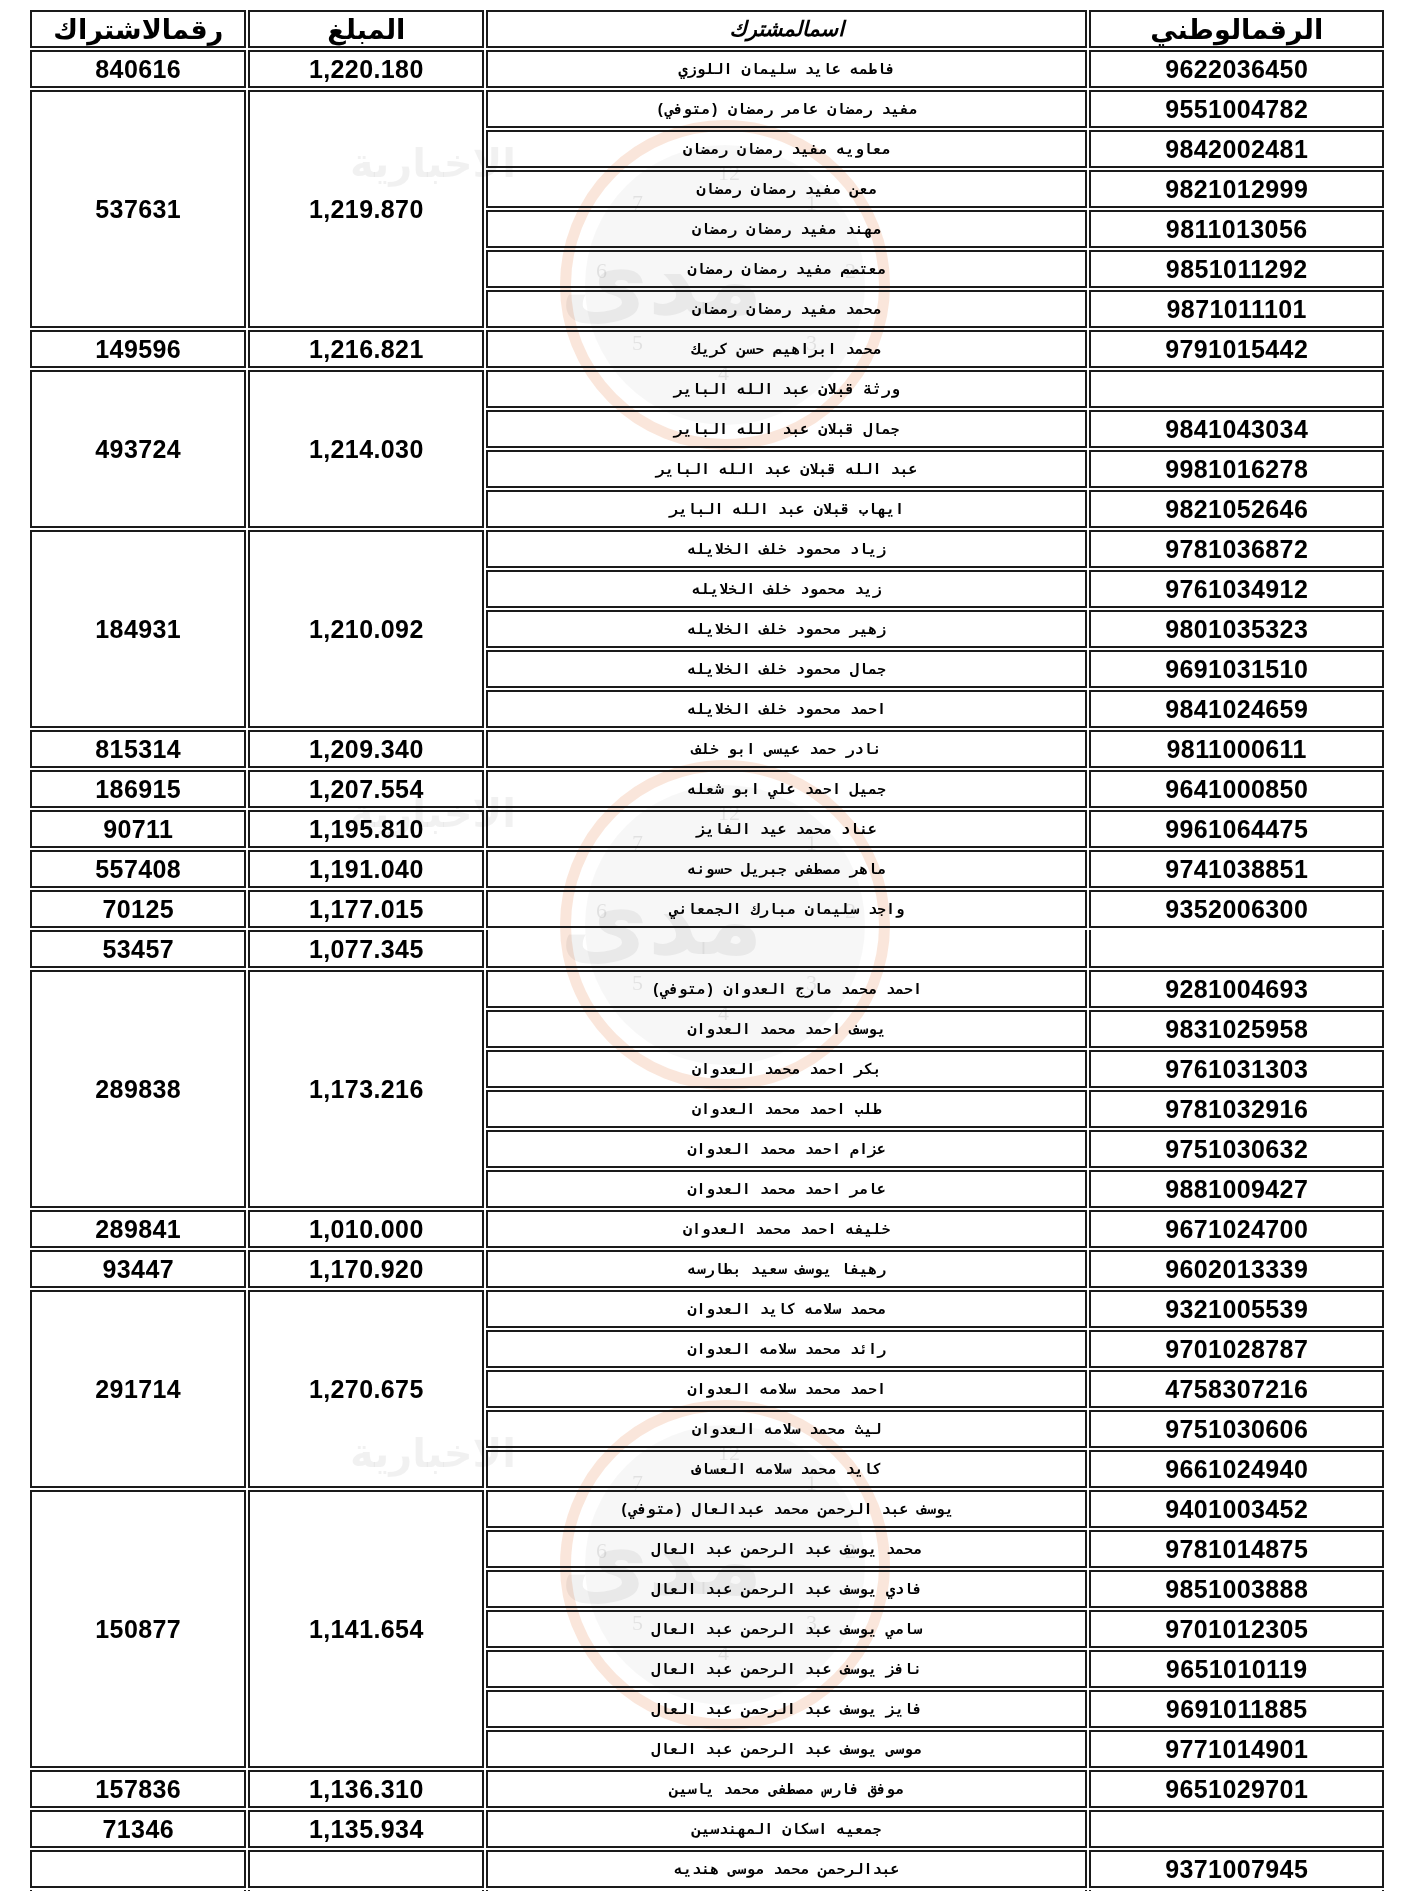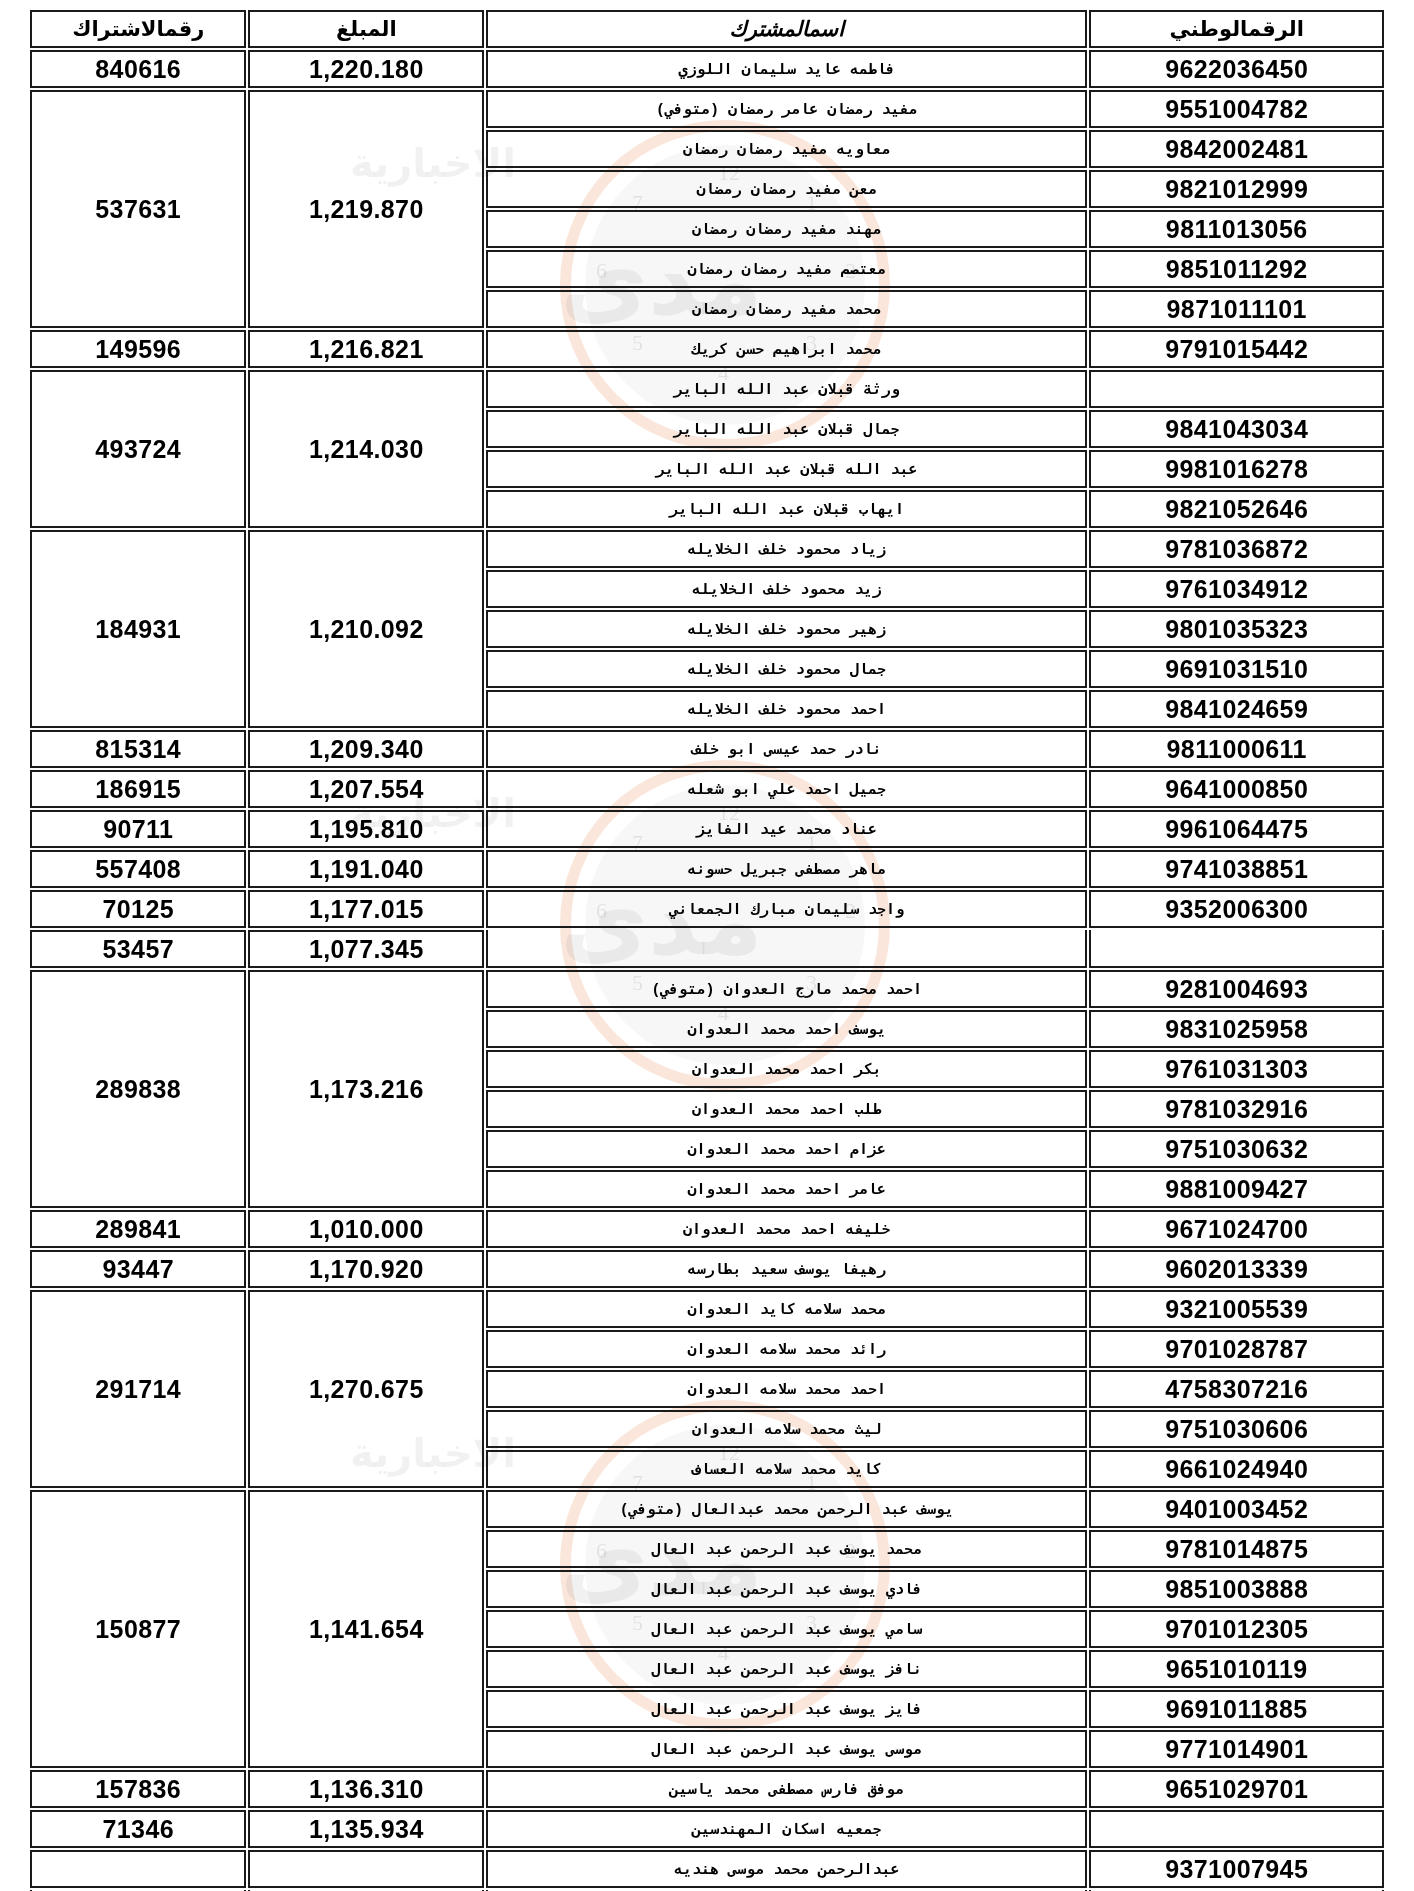--- a/index.html
+++ b/index.html
@@ -89,21 +89,21 @@
     color: #000000;
     overflow: hidden;
   }
   col.c-nid   { width: 245px; }
   col.c-name  { width: 500px; }
   col.c-amt   { width: 196px; }
   col.c-sub   { width: 180px; }
 
   thead th {
     height: 34px;
-    font-size: 21px;
+    font-size: 27px;
     letter-spacing: 0px;
   }
   thead th.h-name { font-size: 21px; font-style: italic; }
 
   td.nid, td.amt, td.sub {
     font-family: "Liberation Sans", "DejaVu Sans", sans-serif;
     font-size: 25px;
     letter-spacing: 0.4px;
     direction: ltr;
   }

